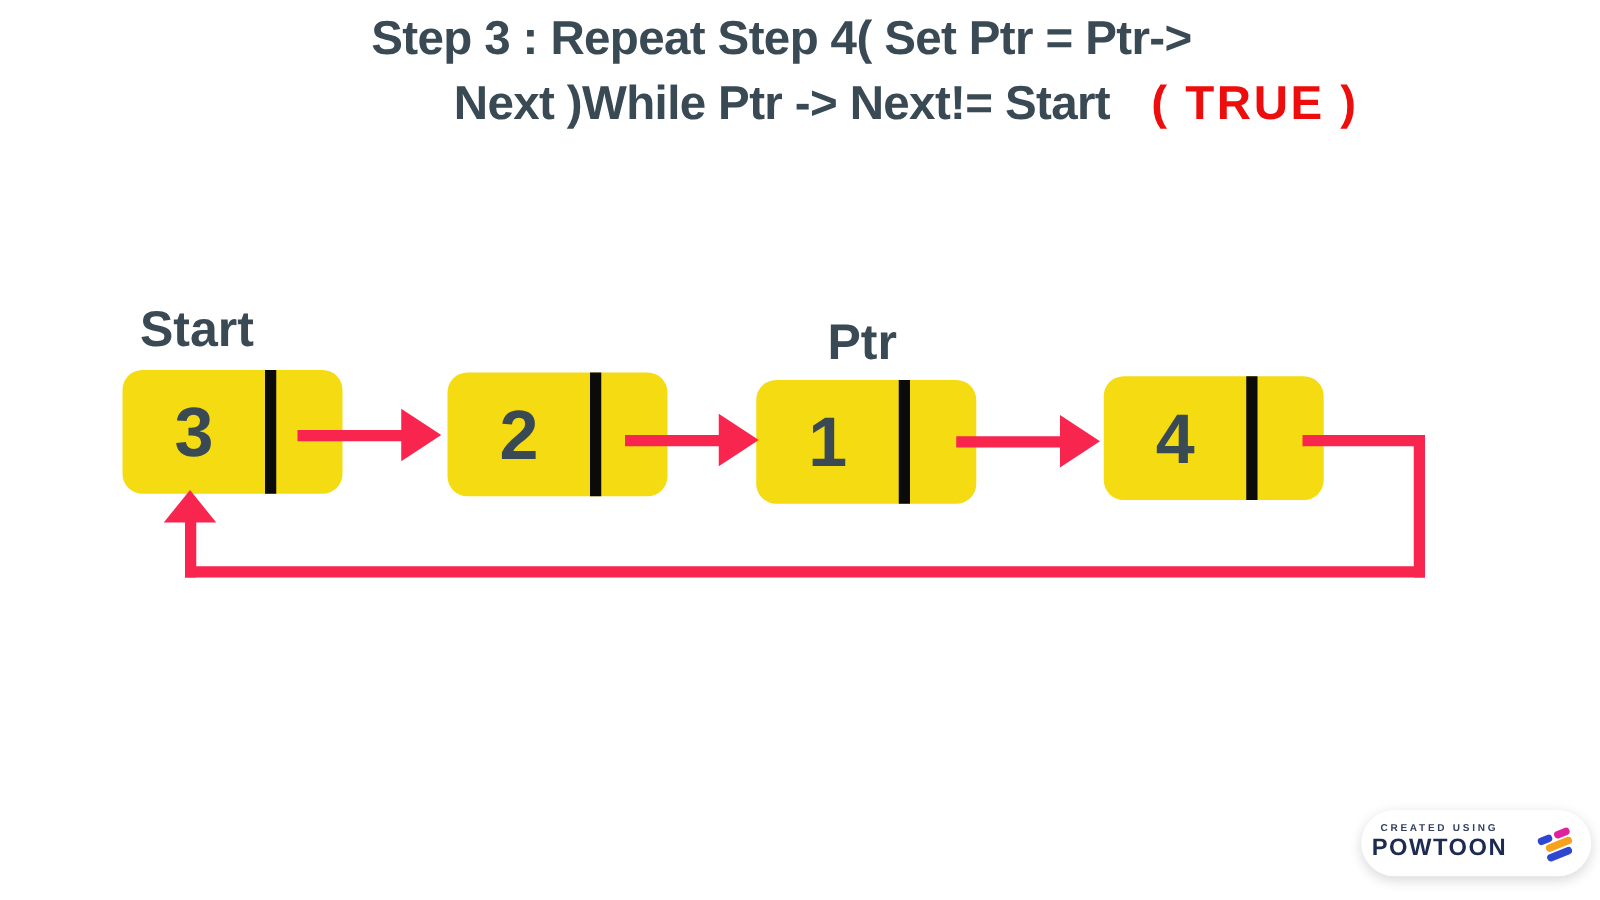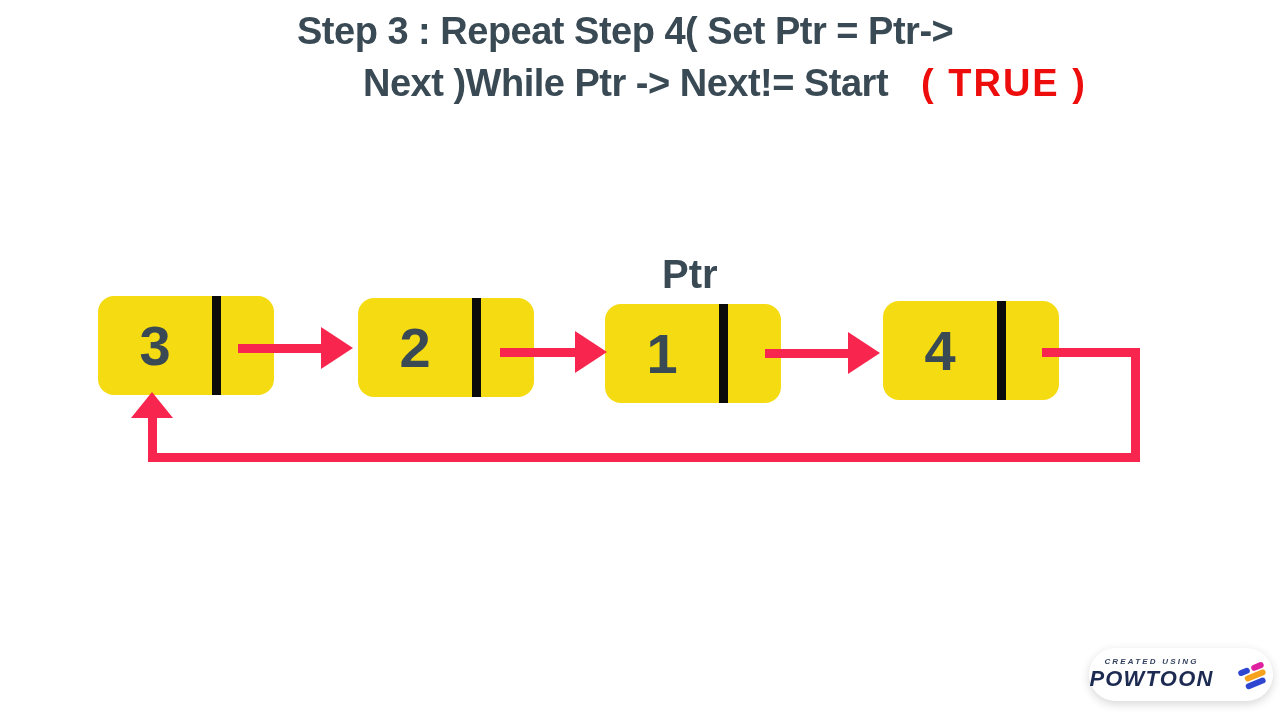--- a/index.html
+++ b/index.html
@@ -113,49 +113,49 @@
     left: 1089px; top: 648px;
     width: 184px; height: 53px;
     background: #ffffff;
     border-radius: 27px;
     box-shadow: 0 3px 10px rgba(0,0,0,0.16);
     display: flex;
     align-items: center;
     justify-content: center;
     gap: 23px;
     cursor: pointer;
-    font-style: italic;
   }
   .badge-text { display: flex; flex-direction: column; align-items: center; line-height: 1.2; }
   .badge-created {
     font-size: 8px;
     letter-spacing: 2.2px;
     font-weight: 600;
     color: #33415E;
     white-space: nowrap;
   }
   .badge-brand {
-    font-size: 22px;
+    font-size: 19px;
     font-weight: 800;
     letter-spacing: 1.2px;
     color: var(--navy, #1D2B52);
     white-space: nowrap;
   }
   .badge-logo { flex: 0 0 auto; }
 </style>
 </head>
 <body>
 
 <div class="slide">
 
   <div class="title-line title-line1">Step 3 : Repeat Step 4( Set Ptr = Ptr-&gt;</div>
   <div class="title-line title-line2">
     <span>Next )While Ptr -&gt; Next!= Start</span><span class="condition-true">( TRUE )</span>
   </div>
 
+  <div class="pointer-label label-start">Start</div>
   <div class="pointer-label label-ptr">Ptr</div>
 
   <div class="node node-pos-1">
     <span class="num">3</span>
     <span class="divider"></span>
   </div>
   <div class="node node-pos-2">
     <span class="num">2</span>
     <span class="divider"></span>
   </div>

